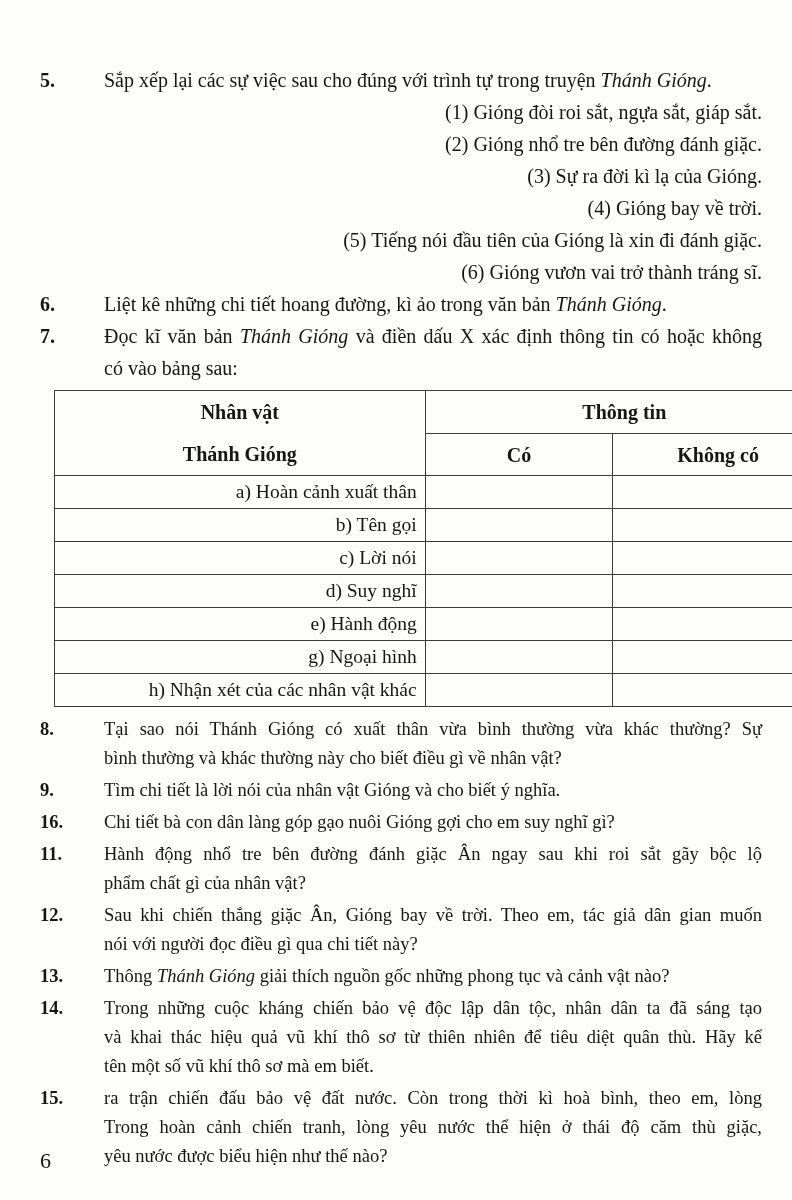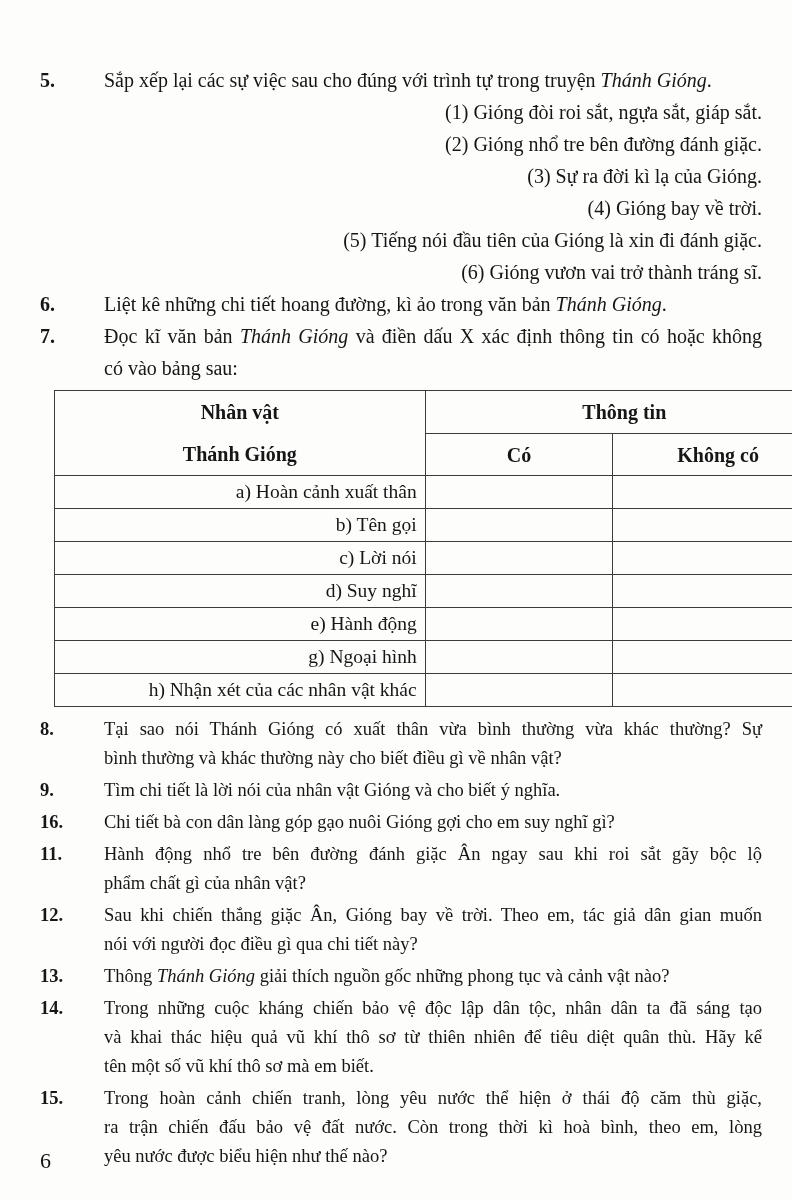--- a/index.html
+++ b/index.html
@@ -194,22 +194,22 @@
       <div class="body">
         <div class="ln stretch">Trong những cuộc kháng chiến bảo vệ độc lập dân tộc, nhân dân ta đã sáng tạo</div>
         <div class="ln stretch">và khai thác hiệu quả vũ khí thô sơ từ thiên nhiên để tiêu diệt quân thù. Hãy kể</div>
         <div class="ln">tên một số vũ khí thô sơ mà em biết.</div>
       </div>
     </div>
 
     <div class="item">
       <span class="num">15.</span>
       <div class="body">
+        <div class="ln stretch">ra trận chiến đấu bảo vệ đất nước. Còn trong thời kì hoà bình, theo em, lòng</div>
         <div class="ln stretch">Trong hoàn cảnh chiến tranh, lòng yêu nước thể hiện ở thái độ căm thù giặc,</div>
-        <div class="ln stretch">ra trận chiến đấu bảo vệ đất nước. Còn trong thời kì hoà bình, theo em, lòng</div>
         <div class="ln">yêu nước được biểu hiện như thế nào?</div>
       </div>
     </div>
 
   </div>
 
   <div class="pageno">6</div>
 
 </div>
 

